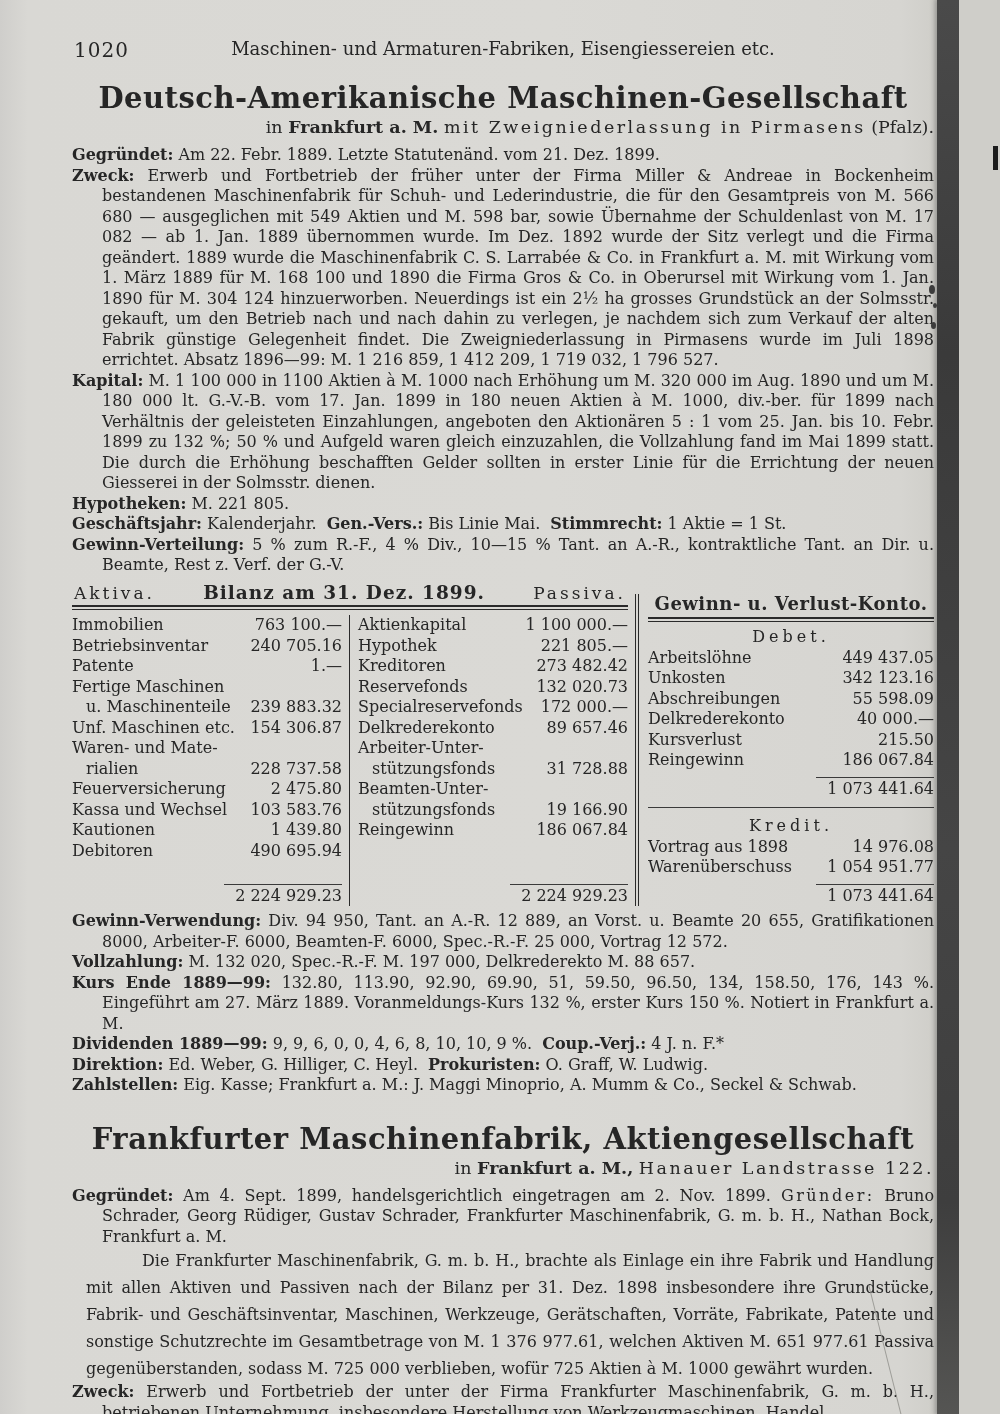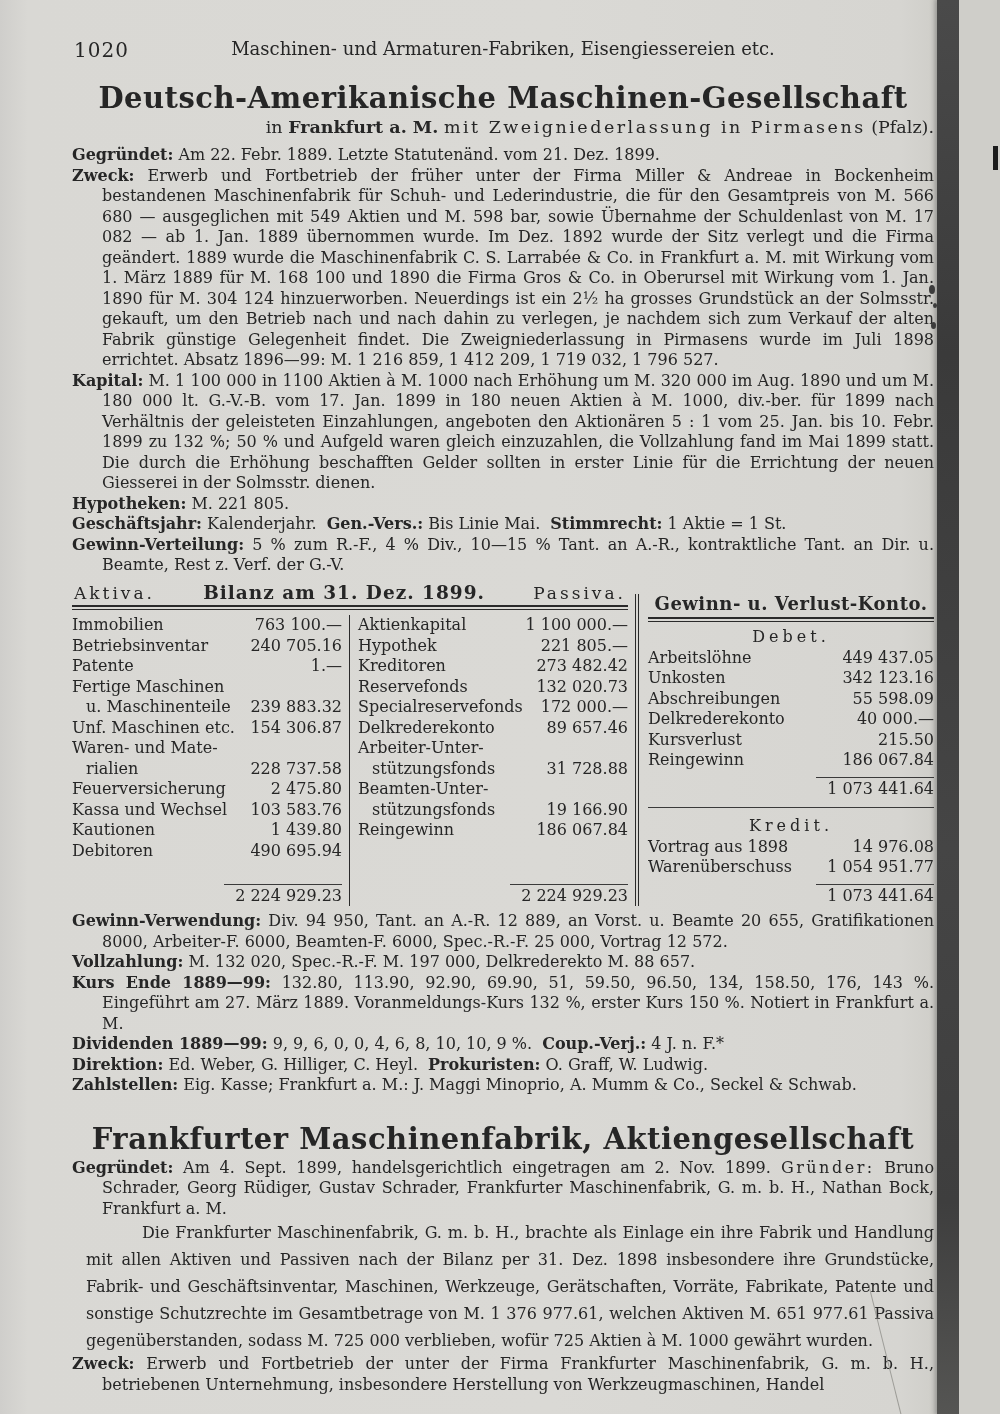--- a/index.html
+++ b/index.html
@@ -268,20 +268,25 @@
       <p class="entry"><b>Gewinn-Verwendung:</b> <span>Div. 94 950, Tant. an A.-R. 12 889, an Vorst. u. Beamte 20 655, Gratifikationen 8000, Arbeiter-F. 6000, Beamten-F. 6000, Spec.-R.-F. 25 000, Vortrag 12 572.</span></p>
       <p class="entry"><b>Vollzahlung:</b> <span>M. 132 020, Spec.-R.-F. M. 197 000, Delkrederekto M. 88 657.</span></p>
       <p class="entry"><b>Kurs Ende 1889—99:</b> <span>132.80, 113.90, 92.90, 69.90, 51, 59.50, 96.50, 134, 158.50, 176, 143 %. Eingeführt am 27. März 1889. Voranmeldungs-Kurs 132 %, erster Kurs 150 %. Notiert in Frankfurt a. M.</span></p>
       <p class="entry"><b>Dividenden 1889—99:</b> <span>9, 9, 6, 0, 0, 4, 6, 8, 10, 10, 9 %.</span><span class="gap"></span><b>Coup.-Verj.:</b> <span>4 J. n. F.*</span></p>
       <p class="entry"><b>Direktion:</b> <span>Ed. Weber, G. Hilliger, C. Heyl.</span><span class="gap"></span><b>Prokuristen:</b> <span>O. Graff, W. Ludwig.</span></p>
       <p class="entry"><b>Zahlstellen:</b> <span>Eig. Kasse; Frankfurt a. M.: J. Maggi Minoprio, A. Mumm &amp; Co., Seckel &amp; Schwab.</span></p>
     </section>
 
     <section>
       <h1 class="title title2">Frankfurter Maschinenfabrik, Aktiengesellschaft</h1>
+      <div class="subtitle">
+        <span>in</span>
+        <b>Frankfurt a. M.,</b>
+        <span class="sp">Hanauer Landstrasse 122.</span>
+      </div>
       <p class="entry"><b>Gegründet:</b> <span>Am 4. Sept. 1899, handelsgerichtlich eingetragen am 2. Nov. 1899.</span><span class="gap"></span><span class="sp">Gründer:</span> <span>Bruno Schrader, Georg Rüdiger, Gustav Schrader, Frankfurter Maschinenfabrik, G. m. b. H., Nathan Bock, Frankfurt a. M.</span></p>
       <p class="para-einlage"><span>Die Frankfurter Maschinenfabrik, G. m. b. H., brachte als Einlage ein ihre Fabrik und Handlung mit allen Aktiven und Passiven nach der Bilanz per 31. Dez. 1898 insbesondere ihre Grundstücke, Fabrik- und Geschäftsinventar, Maschinen, Werkzeuge, Gerätschaften, Vorräte, Fabrikate, Patente und sonstige Schutzrechte im Gesamtbetrage von M. 1 376 977.61, welchen Aktiven M. 651 977.61 Passiva gegenüberstanden, sodass M. 725 000 verblieben, wofür 725 Aktien à M. 1000 gewährt wurden.</span></p>
       <p class="entry"><b>Zweck:</b> <span>Erwerb und Fortbetrieb der unter der Firma Frankfurter Maschinenfabrik, G. m. b. H., betriebenen Unternehmung, insbesondere Herstellung von Werkzeugmaschinen, Handel</span></p>
     </section>
 
   </div>
 
   <div class="gutter-band"></div>
   <div class="right-strip"></div>
   <div class="edge-mark"></div>

